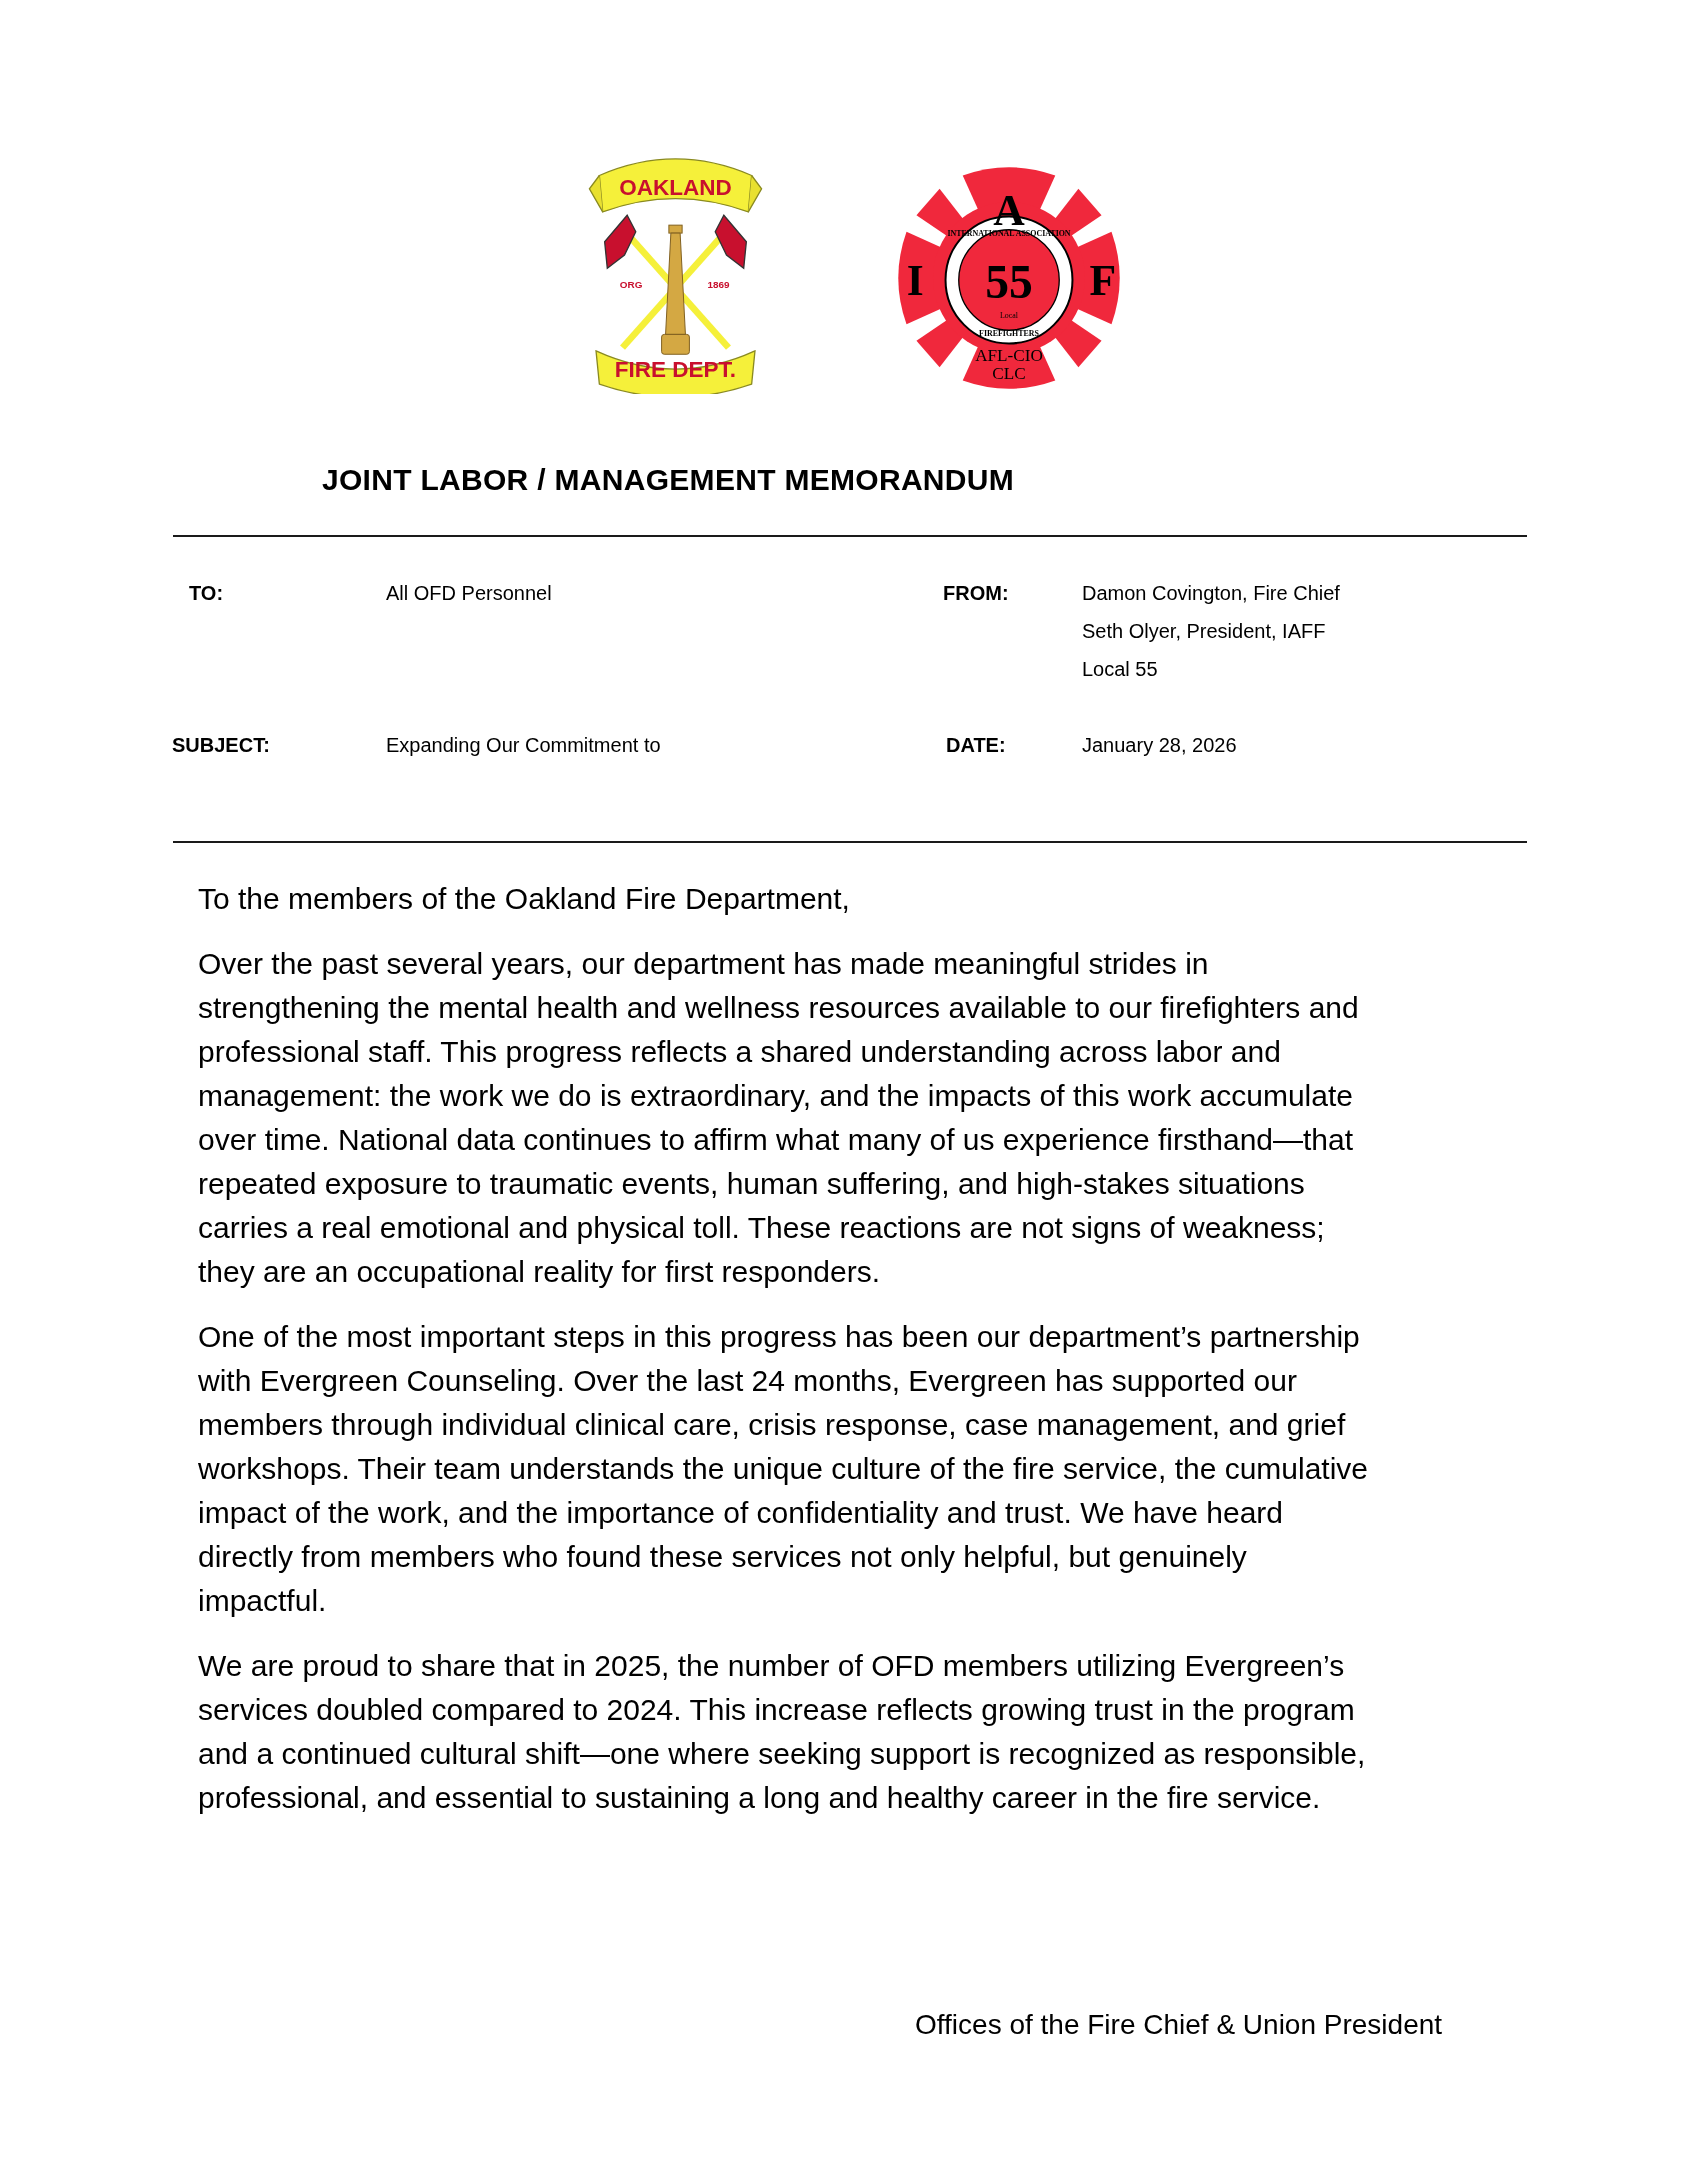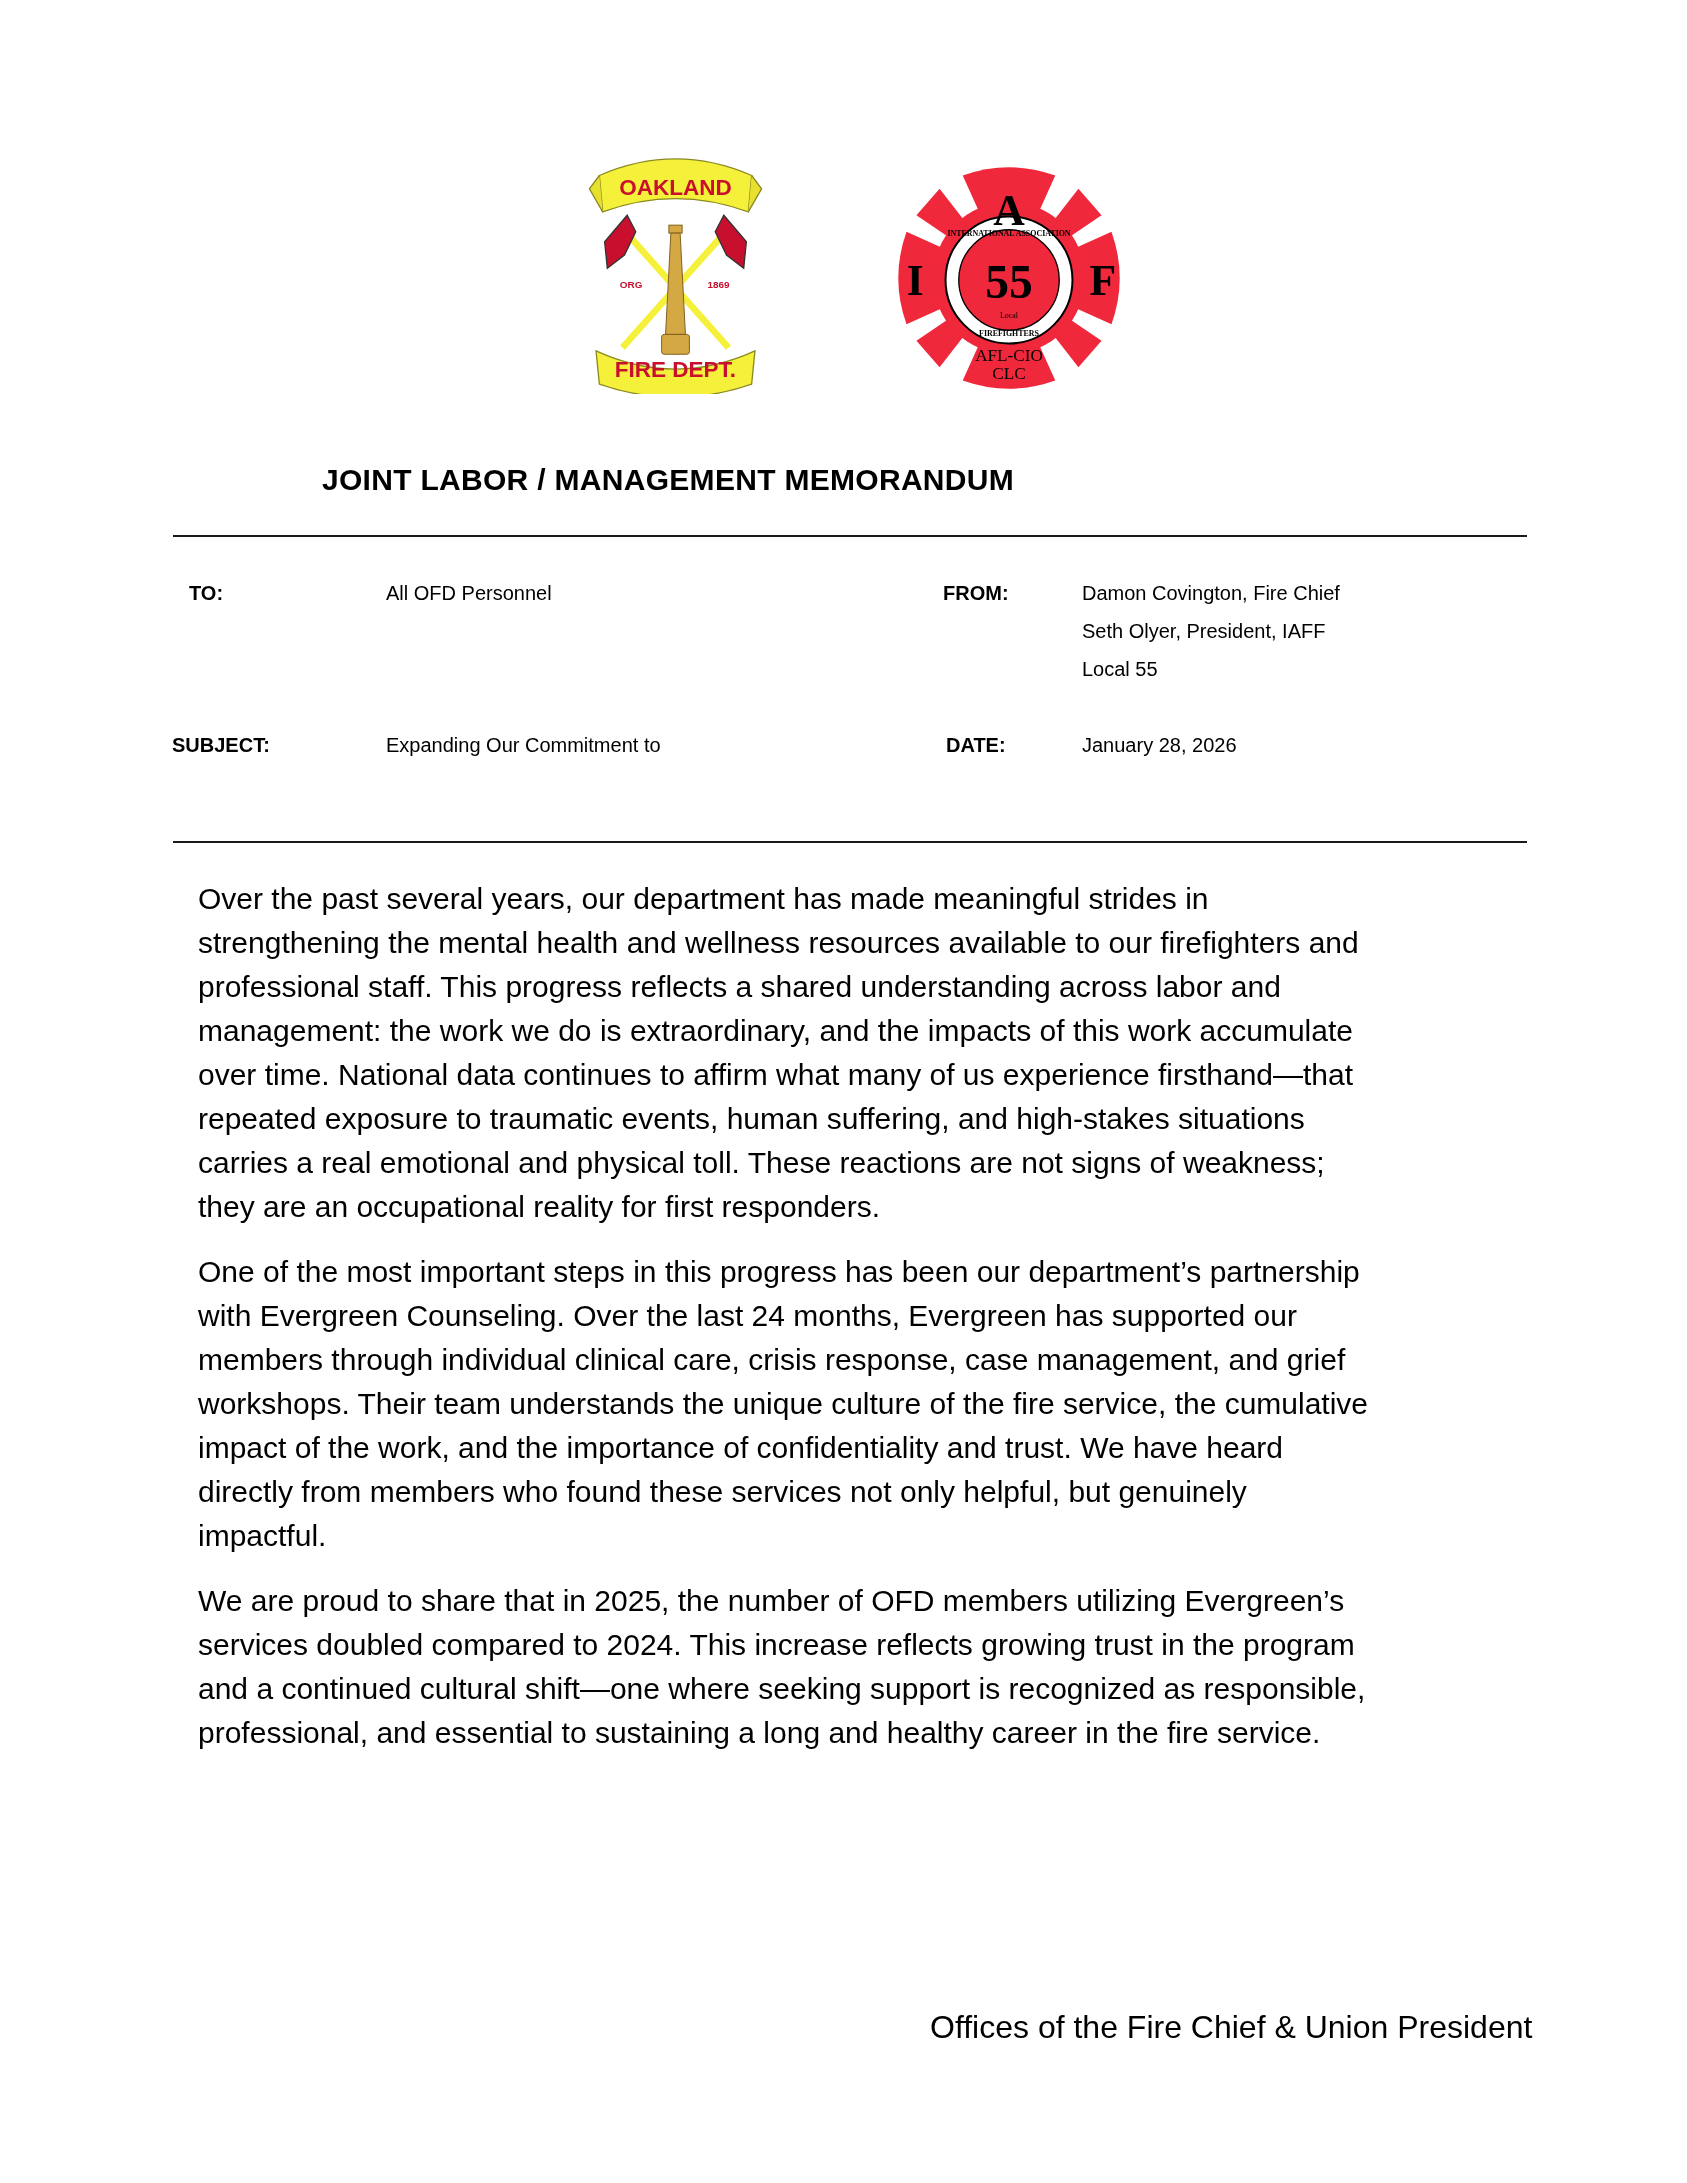--- a/index.html
+++ b/index.html
@@ -18,21 +18,21 @@
   .to-label { left: 189px; top: 574px; }
   .to-value { left: 386px; top: 574px; }
   .from-label { left: 943px; top: 574px; }
   .from-value { left: 1082px; top: 574px; }
   .subj-label { left: 172px; top: 726px; }
   .subj-value { left: 386px; top: 726px; width: 476px; }
   .date-label { left: 946px; top: 726px; }
   .date-value { left: 1082px; top: 726px; }
   .body { position: absolute; left: 198px; top: 877px; width: 1297px; font-size: 30px; line-height: 44px; }
   .body p { margin: 0 0 21px 0; white-space: pre-line; }
-  .footer { position: absolute; left: 915px; top: 2009px; font-size: 32px; margin-left: 15px; }
+  .footer { position: absolute; left: 915px; top: 2009px; font-size: 28px; }
 </style>
 </head>
 <body>
 
 <div class="logo logo-ofd">
   <svg width="179" height="245" viewBox="0 0 270 370">
 
     <path d="M20 40 Q135 -10 250 40 L245 95 Q135 55 25 95 Z" fill="#f5f03a" stroke="#8a8a20" stroke-width="2"></path>
     <path d="M20 40 L5 60 L25 95" fill="#e8e030" stroke="#8a8a20" stroke-width="2"></path>
     <path d="M250 40 L265 60 L245 95" fill="#e8e030" stroke="#8a8a20" stroke-width="2"></path>
@@ -98,20 +98,21 @@
 <div class="hdr subj-value">
   <div>Expanding Our Commitment to</div>
 </div>
 
 <div class="hdr hdr-label date-label">DATE:</div>
 <div class="hdr date-value">January 28, 2026</div>
 
 <div class="rule bottom"></div>
 
 <div class="body">
+  <p>To the members of the Oakland Fire Department,</p>
   <p>Over the past several years, our department has made meaningful strides in
 strengthening the mental health and wellness resources available to our firefighters and
 professional staff. This progress reflects a shared understanding across labor and
 management: the work we do is extraordinary, and the impacts of this work accumulate
 over time. National data continues to affirm what many of us experience firsthand—that
 repeated exposure to traumatic events, human suffering, and high-stakes situations
 carries a real emotional and physical toll. These reactions are not signs of weakness;
 they are an occupational reality for first responders.</p>
   <p>One of the most important steps in this progress has been our department’s partnership
 with Evergreen Counseling. Over the last 24 months, Evergreen has supported our

